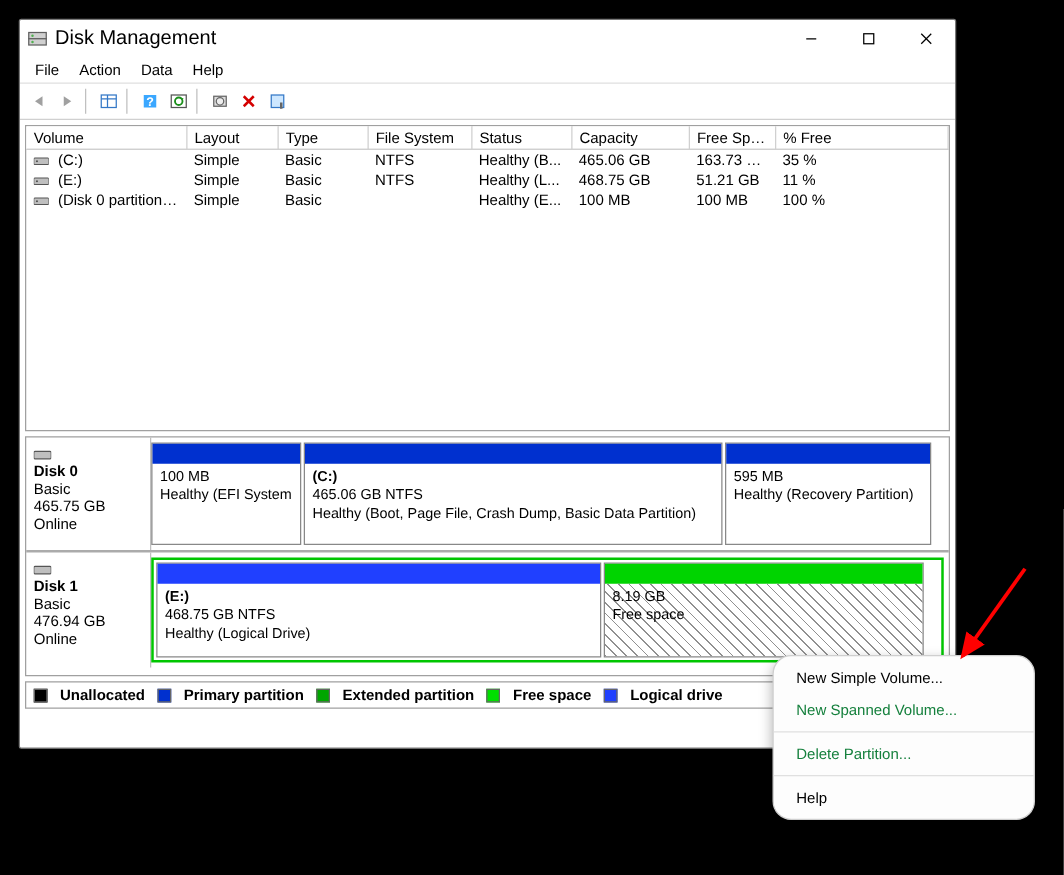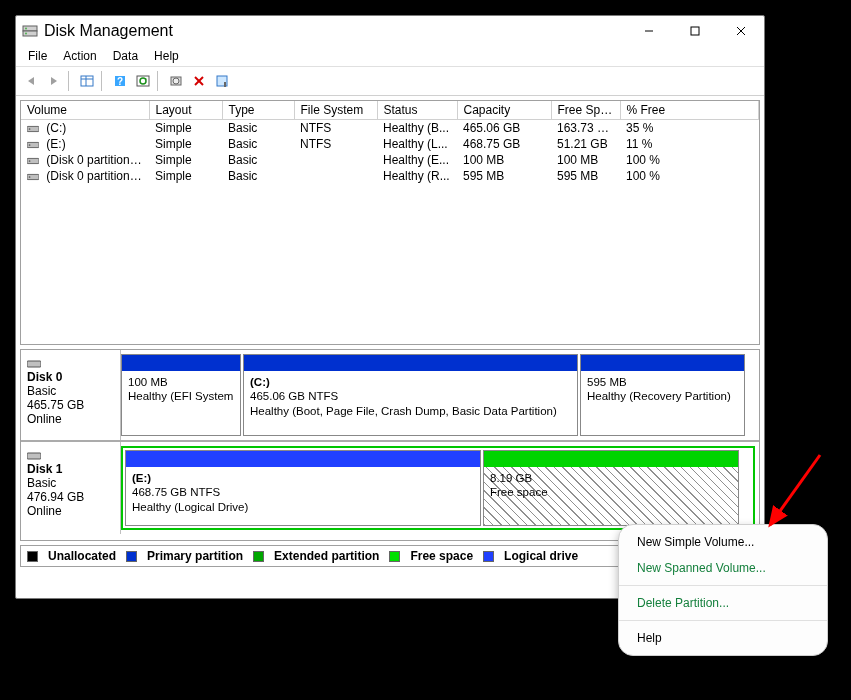--- a/index.html
+++ b/index.html
@@ -350,33 +350,20 @@
                   <circle cx="3" cy="5" r="1" fill="#555"></circle>
                 </svg> <span>(Disk 0 partition 1)</span></td>
               <td>Simple</td>
               <td>Basic</td>
               <td></td>
               <td>Healthy (E...</td>
               <td>100 MB</td>
               <td>100 MB</td>
               <td>100 %</td>
             </tr>
-            <tr>
-              <td><svg class="vol-icon" viewBox="0 0 14 10">
-                  <rect x="0" y="2" width="14" height="6" rx="1" fill="#bfbfbf" stroke="#555"></rect>
-                  <circle cx="3" cy="5" r="1" fill="#555"></circle>
-                </svg> <span>(Disk 0 partition 4)</span></td>
-              <td>Simple</td>
-              <td>Basic</td>
-              <td></td>
-              <td>Healthy (R...</td>
-              <td>595 MB</td>
-              <td>595 MB</td>
-              <td>100 %</td>
-            </tr>
           </tbody>
       </table>
     </div>
 
     <div class="graphic-pane" id="disk-rows">
         <div class="disk-row">
           <div class="disk-head"><svg width="14" height="10" style="vertical-align:middle">
               <rect x="0" y="2" width="14" height="6" rx="1" fill="#bfbfbf" stroke="#555"></rect>
             </svg> <b>Disk 0</b><span>Basic</span><br><span>465.75 GB</span><br><span>Online</span></div>
           <div class="disk-body">

